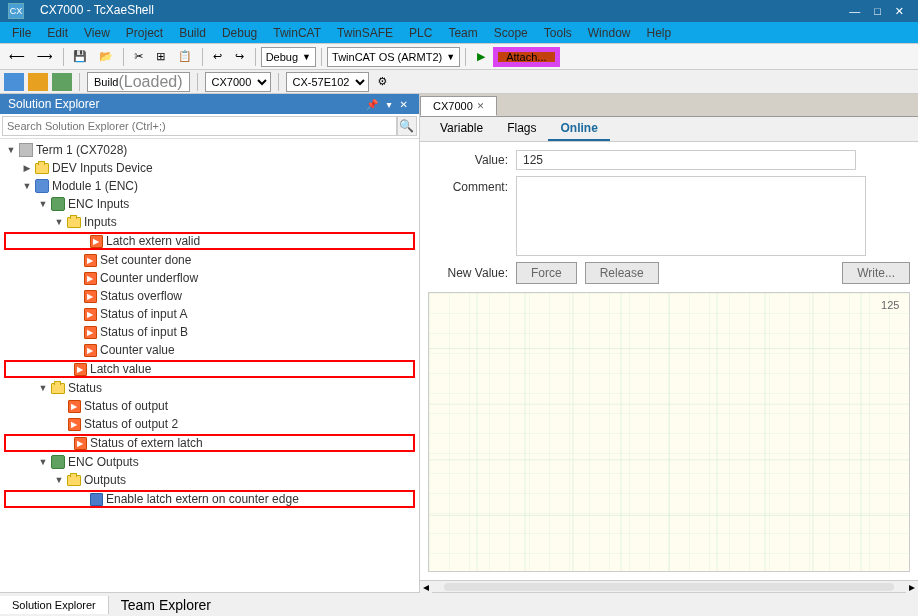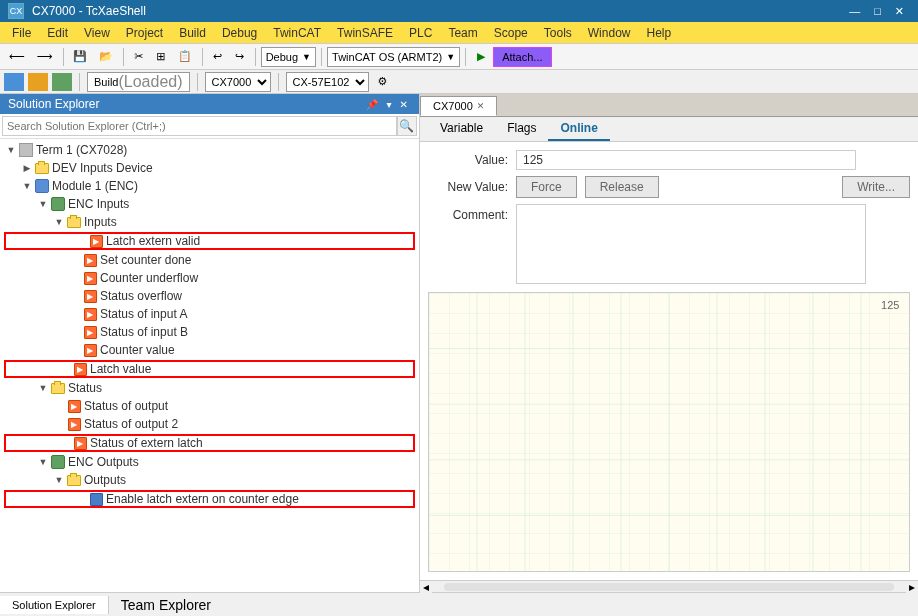--- a/index.html
+++ b/index.html
@@ -1,26 +1,26 @@
 <!DOCTYPE html>
 <html><head>
   <meta charset="utf-8">
   <style>
     * { margin: 0; padding: 0; box-sizing: border-box; }
     body { font-family: 'Segoe UI', sans-serif; font-size: 12px; background: #d4d0c8; width: 918px; height: 616px; overflow: hidden; }
     
     
     .title-bar { background: #1c6a9e; color: white; height: 22px; display: flex; align-items: center; padding: 0 8px; font-size: 12px; justify-content: space-between; }
-    .title-bar-left { display: flex; align-items: center; gap: 8px; }
+    .title-bar-left { display: flex; gap: 16px; }
     .title-bar-right { display: flex; gap: 2px; }
     .title-btn { color: white; font-size: 11px; cursor: pointer; padding: 0 6px; height: 20px; display: flex; align-items: center; }
     .title-icon { width: 16px; height: 16px; background: #4a9fd4; border: 1px solid #6ab; font-size: 9px; display: flex; align-items: center; justify-content: center; color: white; }
 
     
-    .menu-bar { background: #fde047; height: 22px; display: flex; align-items: center; padding: 0 4px; border-bottom: 1px solid #ccc; }
+    .menu-bar { background: #0ea5e9; height: 22px; display: flex; align-items: center; padding: 0 4px; border-bottom: 1px solid #ccc; }
     .menu-item { padding: 2px 8px; cursor: pointer; font-size: 12px; color: #333; }
 
     
     .toolbar { background: #f5f5f5; height: 26px; display: flex; align-items: center; padding: 0 4px; border-bottom: 1px solid #ccc; gap: 2px; flex-wrap: wrap; }
     .toolbar-sep { width: 1px; height: 18px; background: #bbb; margin: 0 3px; }
     .toolbar-btn { padding: 2px 4px; cursor: pointer; border: 1px solid transparent; font-size: 11px; min-width: 20px; height: 20px; display: flex; align-items: center; justify-content: center; }
     .toolbar-dropdown { display: flex; align-items: center; background: white; border: 1px solid #999; height: 20px; padding: 0 4px; font-size: 11px; cursor: pointer; }
     .toolbar-dropdown .arrow { margin-left: 4px; font-size: 9px; }
 
     
@@ -129,21 +129,21 @@
     <span>Debug</span>
     <span class="arrow">▼</span>
   </div>
   <div class="toolbar-sep"></div>
   <div class="toolbar-dropdown">
     <span>TwinCAT OS (ARMT2)</span>
     <span class="arrow">▼</span>
   </div>
   <div class="toolbar-sep"></div>
   <div class="toolbar-btn" style="color:green;">▶</div>
-  <div class="toolbar-btn" style="background:#8b5cf6;border:1px solid #d946ef;padding:2px 8px;">Attach...</div>
+  <div class="toolbar-btn" style="background:#c2410c;border:5px solid #d946ef;padding:2px 8px;">Attach...</div>
 </div>
 
 <div class="build-bar">
   <div class="toolbar-btn" style="width:18px;height:18px;background:#4a90d9;border:none;"></div>
   <div class="toolbar-btn" style="width:18px;height:18px;background:#e8a020;border:none;"></div>
   <div class="toolbar-btn" style="width:18px;height:18px;background:#60a060;border:none;"></div>
   <div class="toolbar-sep"></div>
   <div class="build-btn">
     <span>Build</span>
     <span style="font-size:16px;color:#888;">(Loaded)</span>
@@ -361,30 +361,30 @@
 
       <div class="cx-content">
 
         <div class="cx-row">
           <span class="cx-label">Value:</span>
           <div class="cx-value" style="min-width:340px;">
             <span>125</span>
           </div>
         </div>
 
+        <div class="cx-row" style="align-items:flex-start;">
+          <span class="cx-label" style="padding-top:4px;">Comment:</span>
+          <textarea class="cx-textarea" style=""></textarea>
+        </div>
+
         <div class="cx-row">
           <span class="cx-label">New Value:</span>
           <button class="cx-btn">Force</button>
           <button class="cx-btn">Release</button>
           <button class="cx-btn" style="margin-left:auto;">Write...</button>
-        </div>
-
-        <div class="cx-row" style="align-items:flex-start;">
-          <span class="cx-label" style="padding-top:4px;">Comment:</span>
-          <textarea class="cx-textarea" style=""></textarea>
         </div>
 
       </div>
 
       <div class="chart-area">
         <svg width="100%" height="100%">
           <defs>
             <pattern id="gridH" width="20" height="20" patternUnits="userSpaceOnUse">
               <path d="M 20 0 L 0 0 0 20" fill="none" stroke="#c8e8c8" stroke-width="0.5"></path>
             </pattern>

